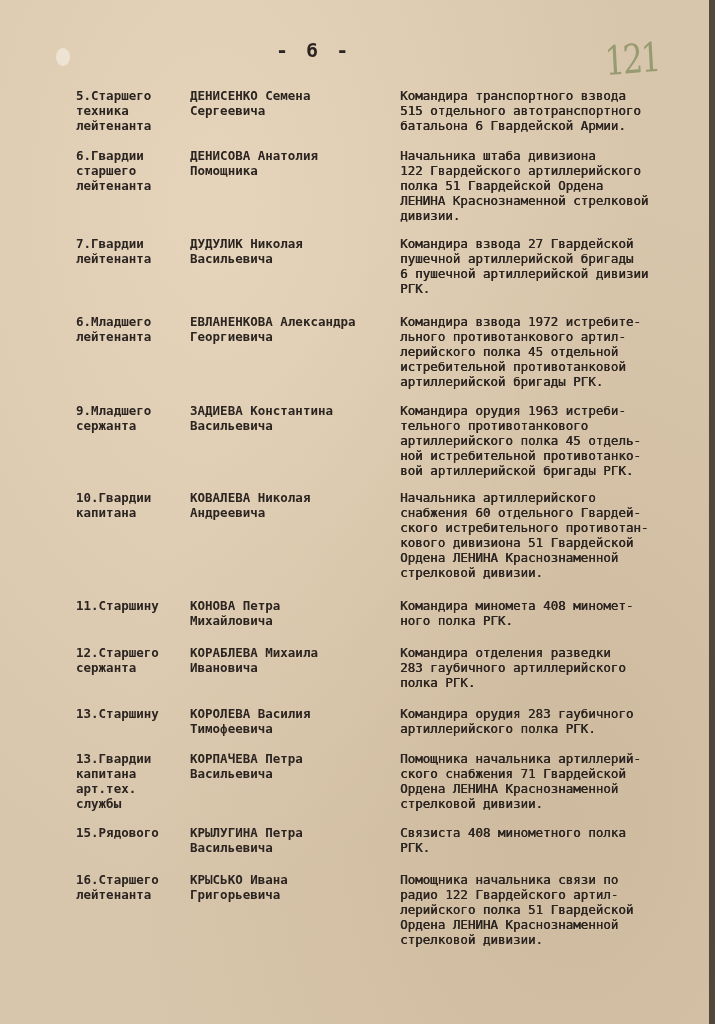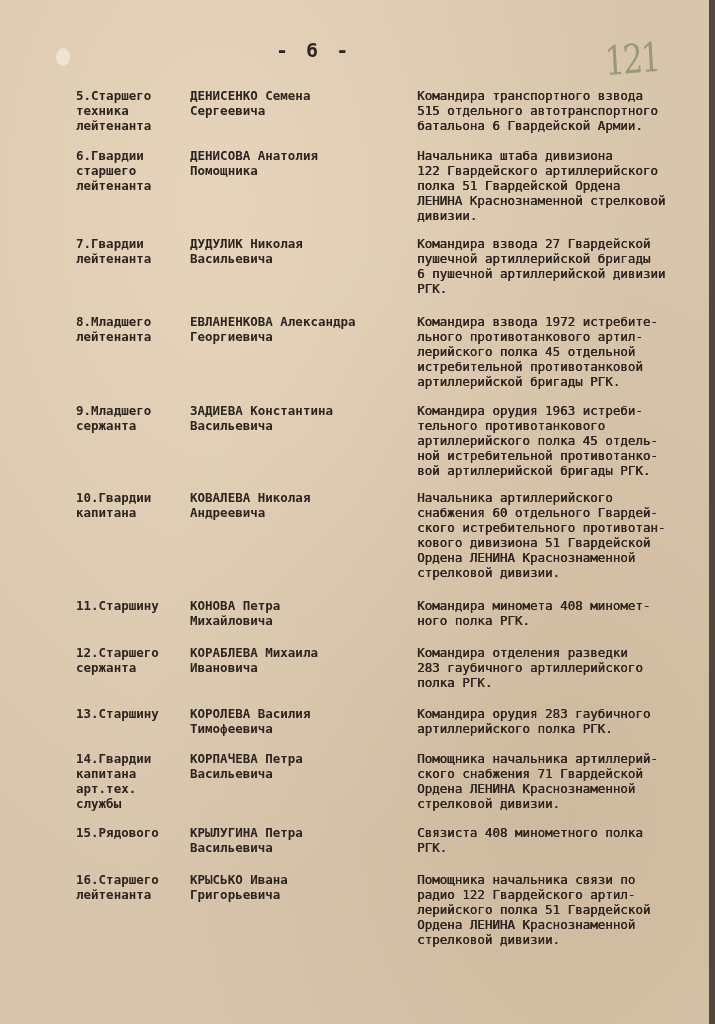--- a/index.html
+++ b/index.html
@@ -37,21 +37,21 @@
   }
   .rank {
     position: absolute; left: 76px; width: 130px;
     white-space: pre-line;
   }
   .name {
     position: absolute; left: 190px; width: 200px;
     white-space: pre-line;
   }
   .position {
-    position: absolute; left: 417px; width: 292px;
+    position: absolute; left: 400px; width: 292px;
     white-space: pre-line; font-weight: normal;
     text-shadow: 0.4px 0 0 #2b2420;
   }
 </style>
 </head>
 <body>
 
 <div class="page-edge"></div>
 <div class="stain"></div>
 
@@ -87,21 +87,21 @@
   лейтенанта</div>
   <div class="name"> ДУДУЛИК Николая
 Васильевича</div>
   <div class="position">Командира взвода 27 Гвардейской
 пушечной артиллерийской бригады
 6 пушечной артиллерийской дивизии
 РГК.</div>
 </div>
 
 <div class="entry" style="top:314px">
-  <div class="rank">8.Младшего
+  <div class="rank">6.Младшего
   лейтенанта</div>
   <div class="name">ЕВЛАНЕНКОВА Александра
 Георгиевича</div>
   <div class="position">Командира взвода 1972 истребите-
 льного противотанкового артил-
 лерийского полка 45 отдельной
 истребительной противотанковой
 артиллерийской бригады РГК.</div>
 </div>
 
@@ -150,21 +150,21 @@
 
 <div class="entry" style="top:706px">
   <div class="rank">13.Старшину</div>
   <div class="name">КОРОЛЕВА Василия
 Тимофеевича</div>
   <div class="position">Командира орудия 283 гаубичного
 артиллерийского полка РГК.</div>
 </div>
 
 <div class="entry" style="top:751px">
-  <div class="rank">14.Гвардии
+  <div class="rank">13.Гвардии
    капитана
    арт.тех.
    службы</div>
   <div class="name">КОРПАЧЕВА Петра
 Васильевича</div>
   <div class="position">Помощника начальника артиллерий-
 ского снабжения 71 Гвардейской
 Ордена ЛЕНИНА Краснознаменной
 стрелковой дивизии.</div>
 </div>

